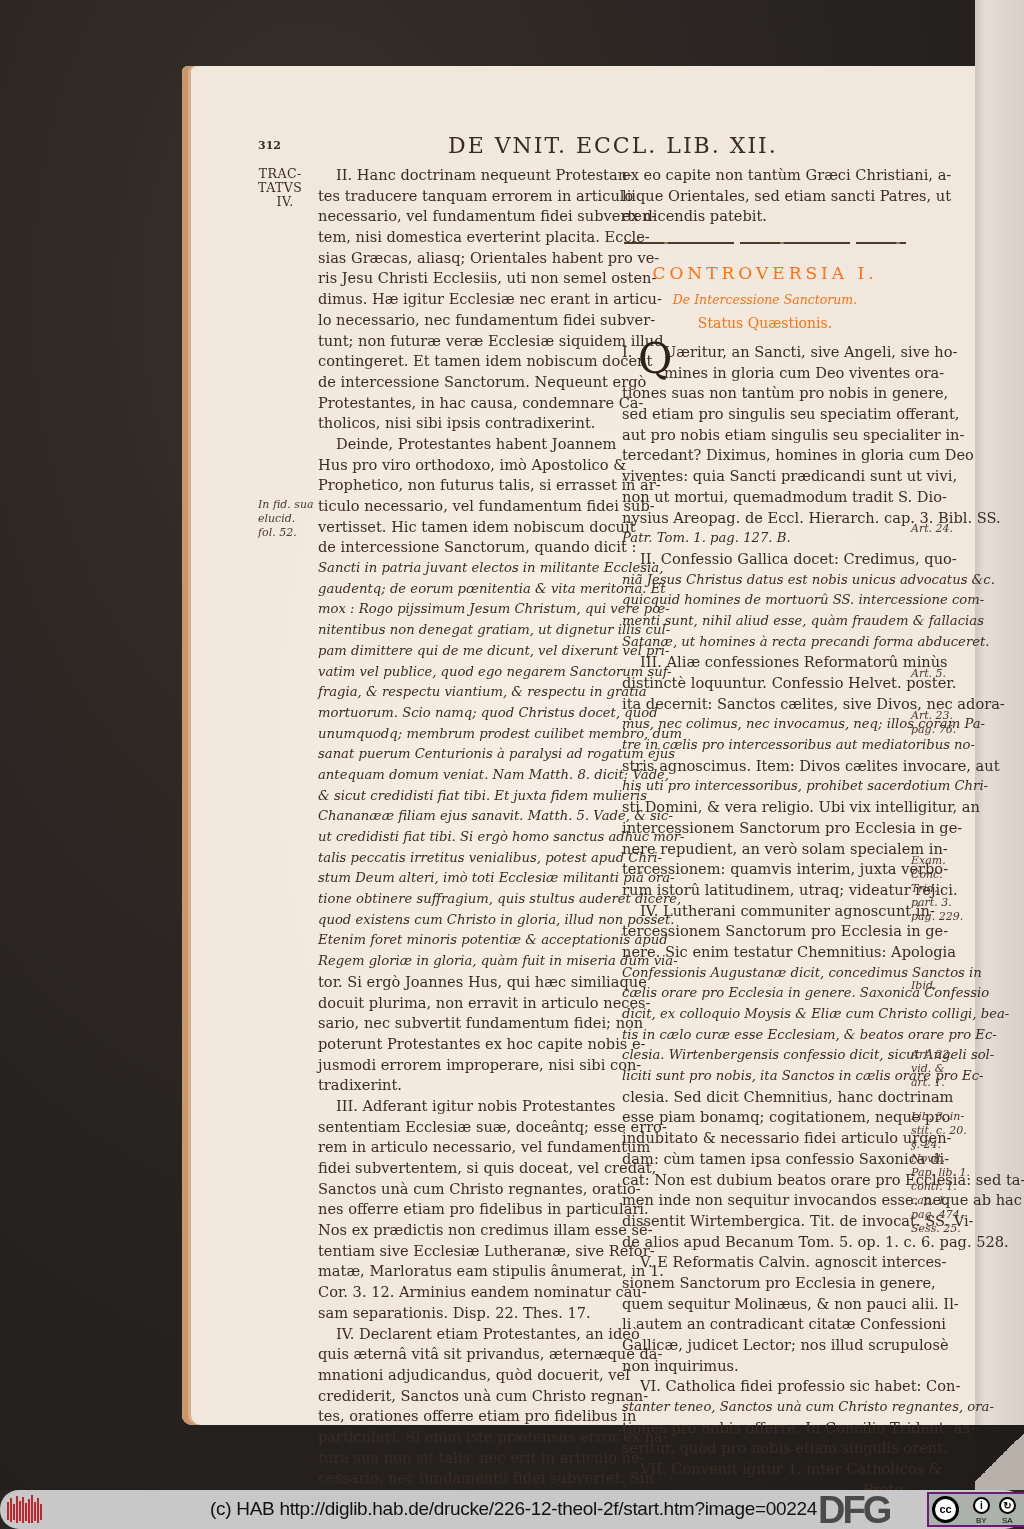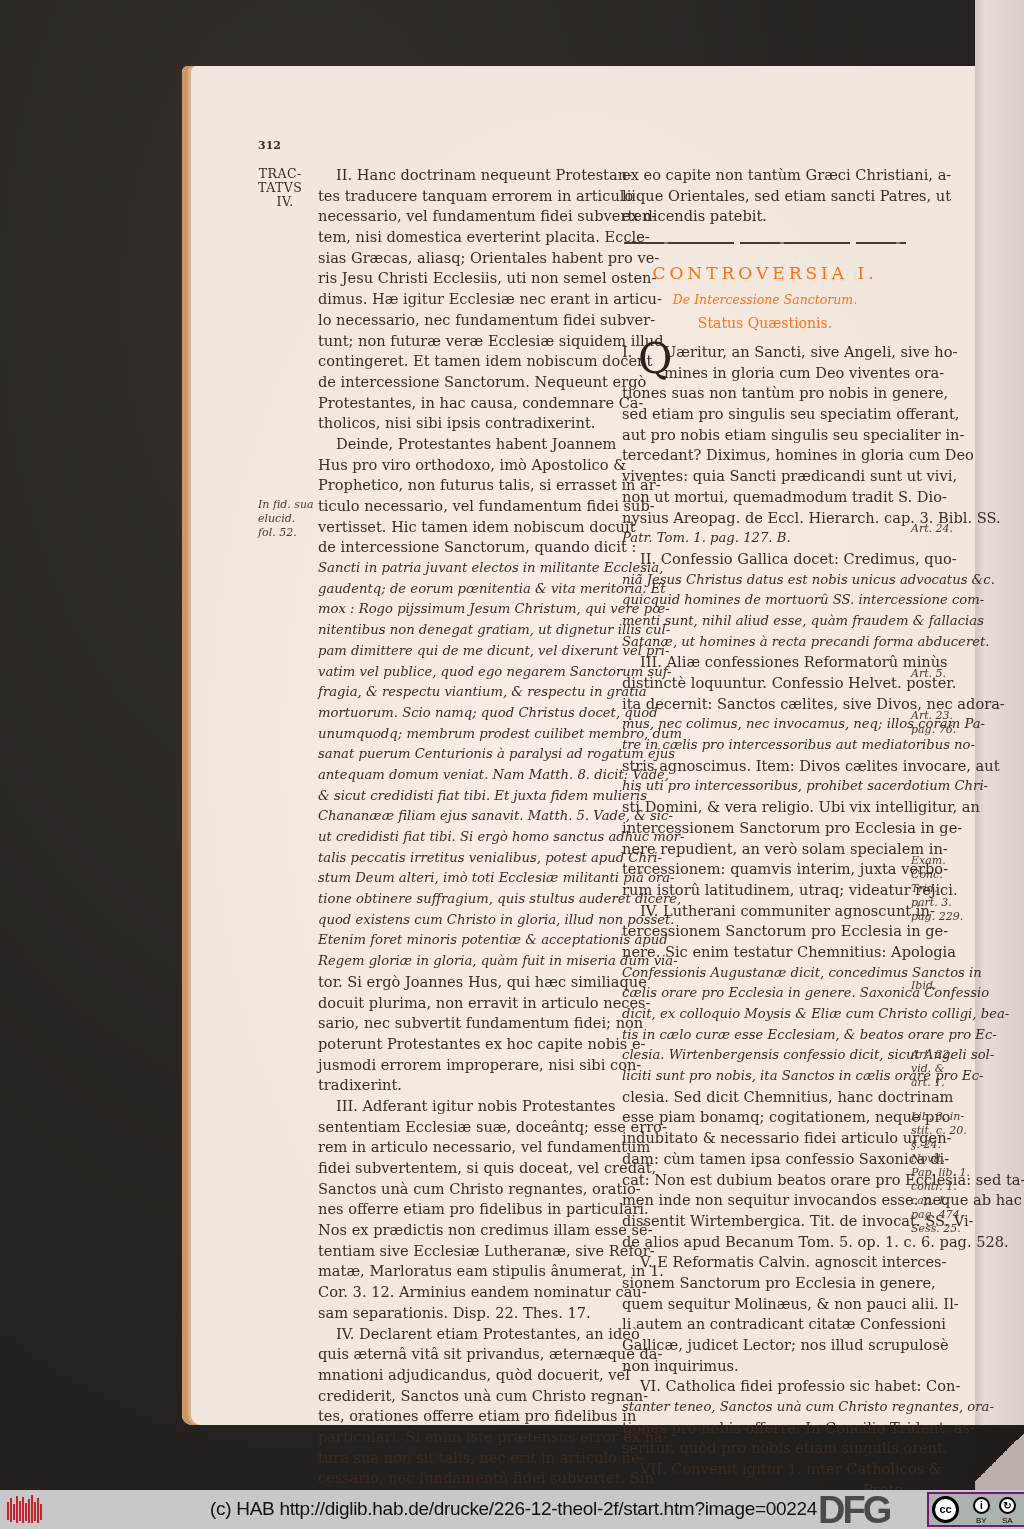--- a/index.html
+++ b/index.html
@@ -69,20 +69,21 @@
   }
   .h-controv { top:263px; font-size:17px; letter-spacing:4px; }
   .h-sub { top:292px; font-size:12.5px; font-style:italic; }
   .h-status { top:315px; font-size:14px; }
   .dropcap {
     position:absolute; left:638px; top:338px; font-size:42px; line-height:42px; color:#2c2019;
   }
   .footer {
     position:absolute; left:0; top:1490px; width:1024px; height:39px;
     background:#c8c8c8;
+    border-radius:19px;
   }
   .footer-logo {
     position:absolute; left:5px; top:4px; width:40px; height:31px;
   }
   .footer-text {
     position:absolute; left:210px; top:8px; font-family:"Liberation Sans", sans-serif;
     font-size:19px; color:#111; letter-spacing:-0.3px; white-space:nowrap;
   }
   .dfg-logo {
     position:absolute; left:818px; top:3px; width:100px; height:34px;
@@ -112,20 +113,21 @@
 <body>
 
 <div class="scan-bg"></div>
 <div class="next-page-edge"></div>
 <div class="next-page-shadow"></div>
 
 <div class="page"></div>
 
 <div class="running-head">
   <span class="page-number">312</span>
+  <span class="head-title">DE VNIT. ECCL. LIB. XII.</span>
 </div>
 
 <div class="margin-roman" style="left:258px; top:167px;">
   <div>TRAC-</div>
   <div>TATVS</div>
   <div style="padding-left:10px;">IV.</div>
 </div>
 
 <div class="margin-note" style="left:258px; top:498px;">
   <div>In fid. sua</div>

